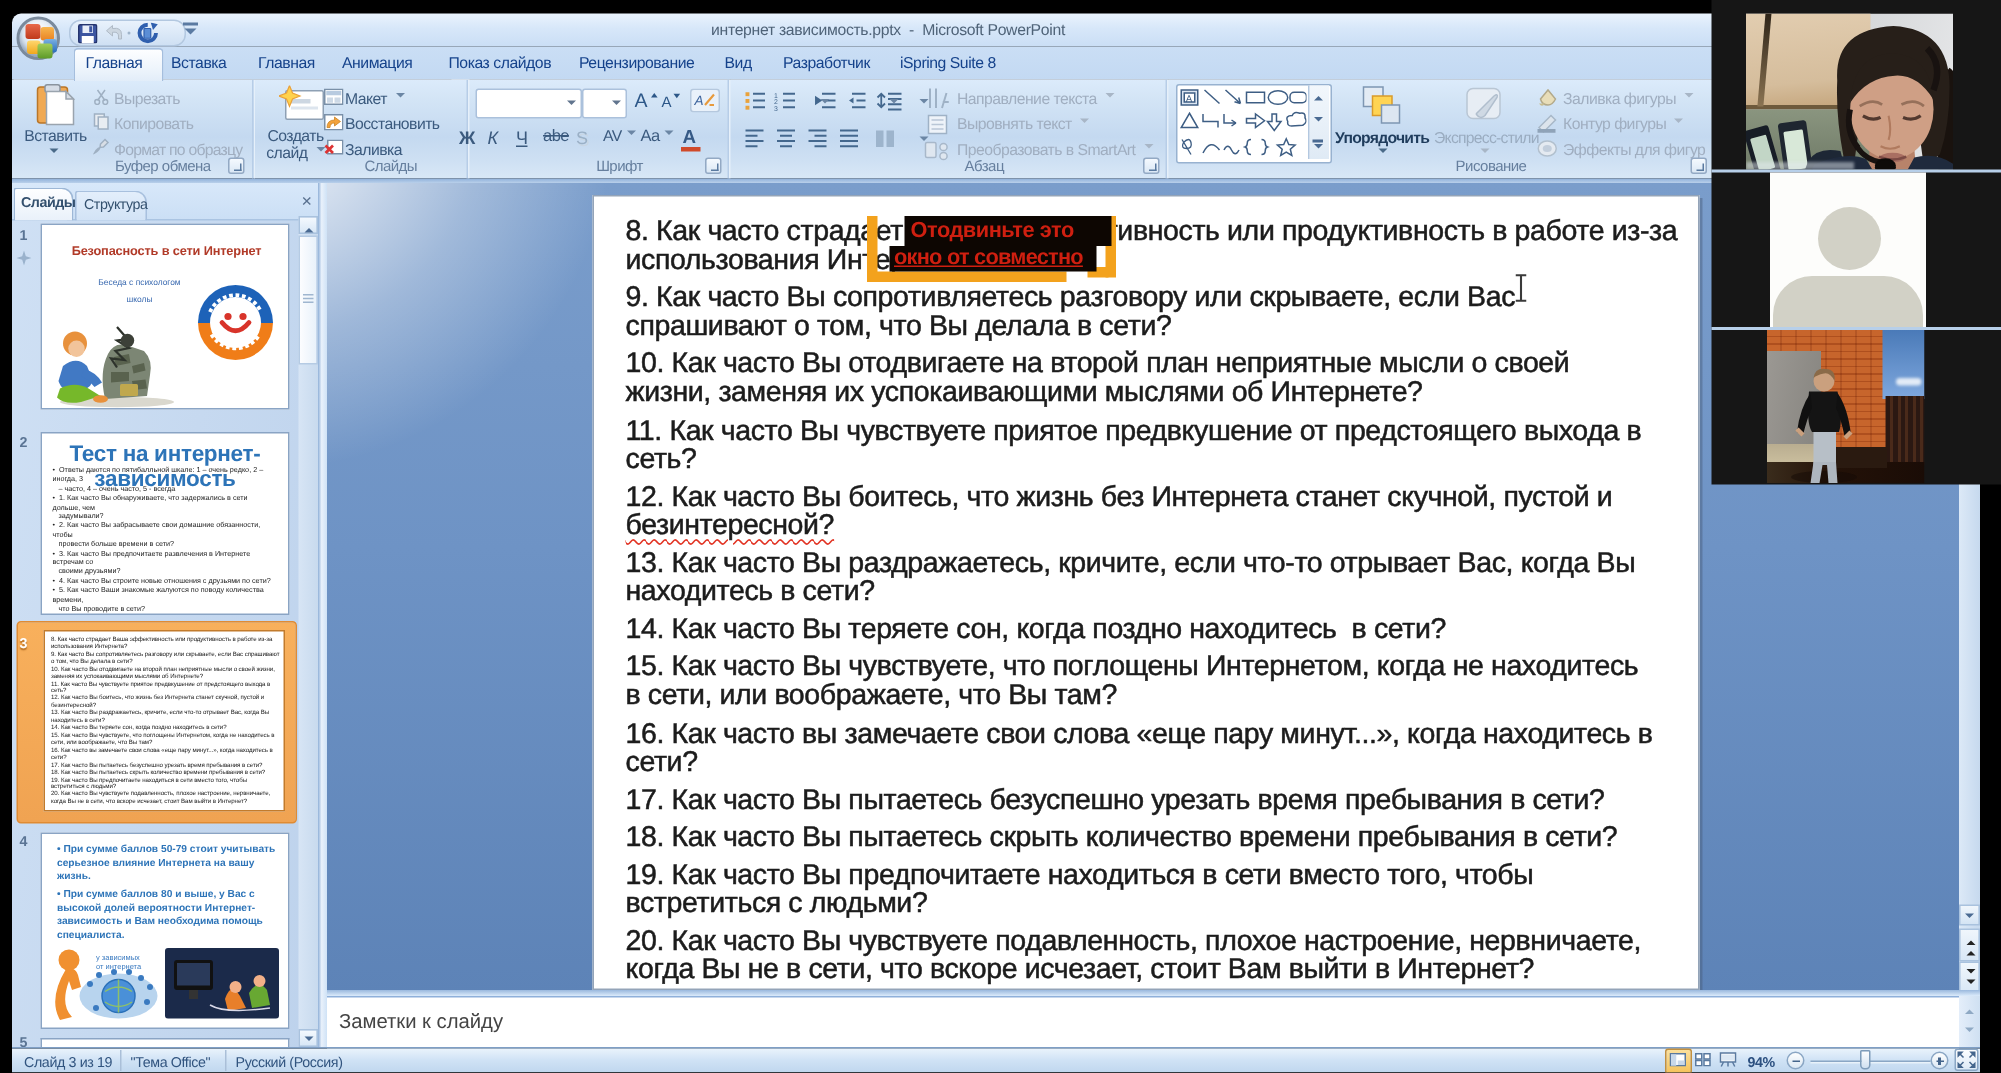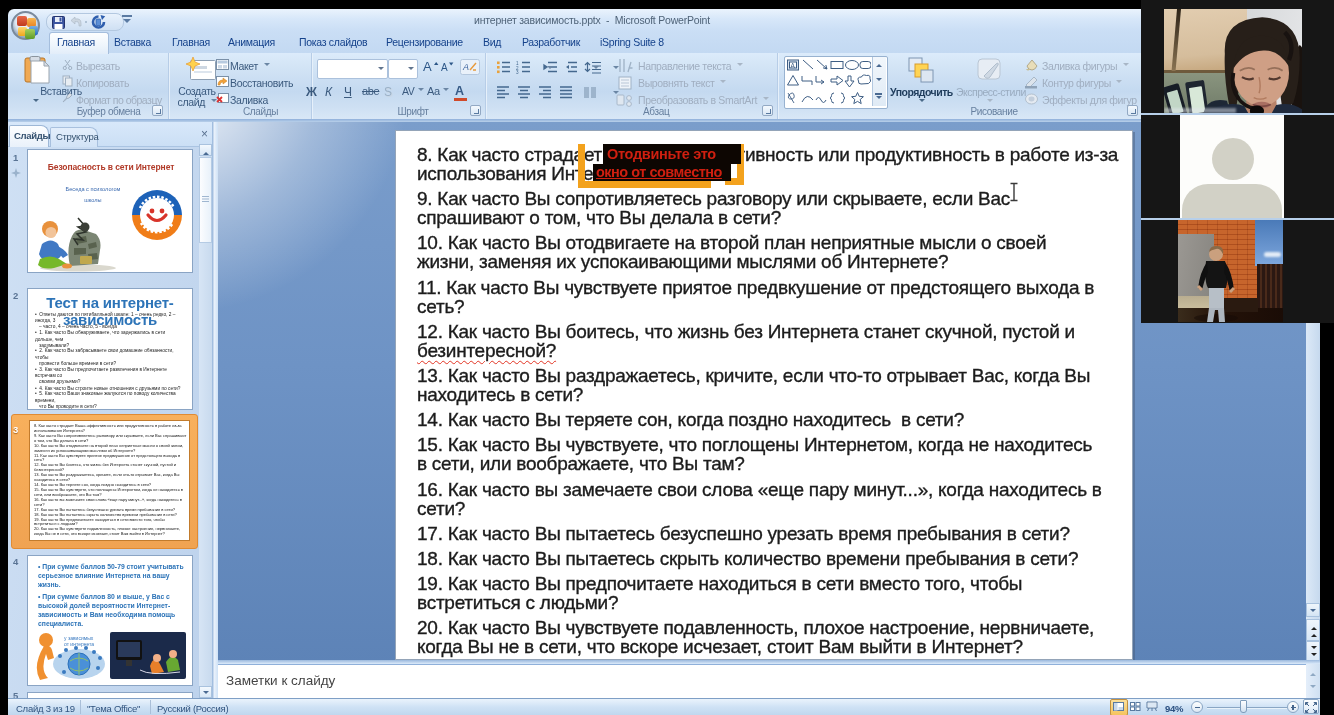--- a/index.html
+++ b/index.html
@@ -73,21 +73,21 @@
 <div class="ab" id="tabrow"></div>
 <div class="ab" id="ribbon">
 
  <div class="grp" style="left:0;width:160px;">
    <svg class="ab" style="left:16px;top:3px" width="26" height="28" viewBox="0 0 26 28">
      <rect x="1" y="2" width="20" height="24" rx="2" fill="#f0a953" stroke="#b97628"></rect>
      <rect x="6" y="0.5" width="10" height="5" rx="1.5" fill="#d6dde6" stroke="#8a949e"></rect>
      <path d="M7 5 L20 5 L25 10 L25 27 L7 27 Z" fill="#fff" stroke="#9aa4ae"></path>
      <path d="M20 5 L20 10 L25 10 Z" fill="#d8dee6" stroke="#9aa4ae"></path>
    </svg>
-   <div class="bigtxt" style="left:0px;top:32px;width:58px;margin-left:24px;">Вставить</div>
+   <div class="bigtxt" style="left:0px;top:32px;width:58px;">Вставить</div>
    <div class="ab" style="left:25px;top:46px;width:0;height:0;border:3.5px solid transparent;border-top-color:#4a6a88"></div>
    <svg class="ab" style="left:54px;top:6px" width="11" height="11" viewBox="0 0 11 11">
         <g stroke="#9fb0c2" fill="none">
           <path d="M3 1 L8 8 M8 1 L3 8"></path>
           <circle cx="2.8" cy="9" r="1.6"></circle>
           <circle cx="8.2" cy="9" r="1.6"></circle>
         </g>
       </svg>
    <svg class="ab" style="left:54px;top:22px" width="11" height="12" viewBox="0 0 11 12">
         <g fill="#e8edf2" stroke="#9fb0c2">

